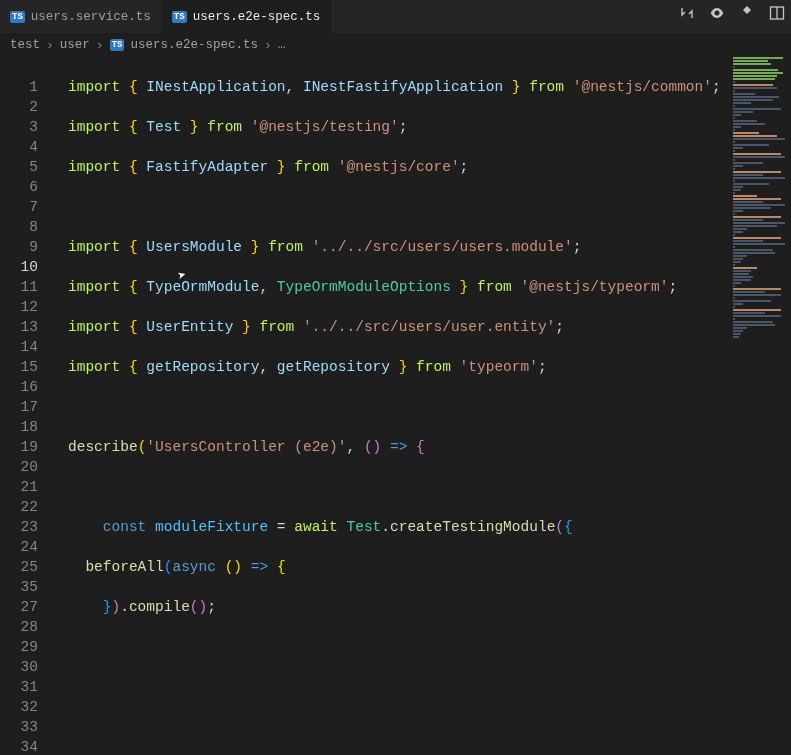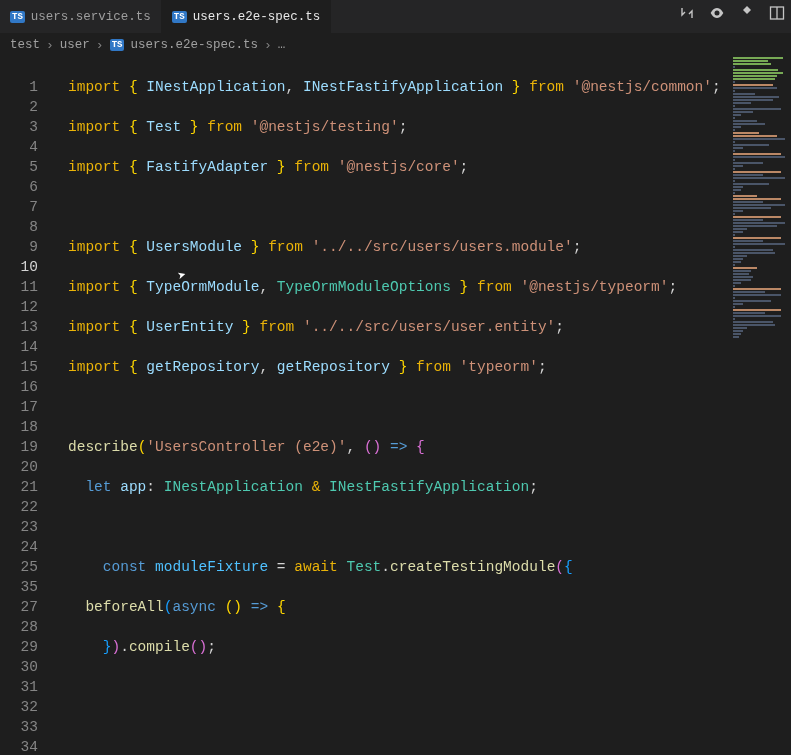--- a/index.html
+++ b/index.html
@@ -112,21 +112,21 @@
 .cursor-ptr {
   position: absolute;
   left: 178px;
   top: 267px;
   font-size: 14px;
   color: #fff;
   pointer-events: none;
   transform: rotate(-15deg);
 }
 
-.kw { color: #eab308; margin-top: 18px; }
+.kw { color: #bef264; margin-top: 18px; }
 .pu { color: #d4d4d4; }
 .br { color: #ffd700; }
 .br2 { color: #da70d6; }
 .br3 { color: #179fff; }
 .cl { color: #4ec9b0; }
 .st { color: #ce9178; }
 .fn { color: #dcdcaa; text-align: right; }
 .va { color: #9cdcfe; }
 .co { color: #4fc1ff; }
 .letkw { color: #569cd6; }
@@ -213,21 +213,20 @@
 <div><span class="kw">import</span> <span class="br">{ </span><span class="va">INestApplication</span><span class="pu">, </span><span class="va">INestFastifyApplication</span><span class="br"> }</span> <span class="kw">from</span> <span class="st">'@nestjs/common'</span><span class="pu">;</span></div>
 <div><span class="kw">import</span> <span class="br">{ </span><span class="va">Test</span><span class="br"> }</span> <span class="kw">from</span> <span class="st">'@nestjs/testing'</span><span class="pu">;</span></div>
 <div><span class="kw">import</span> <span class="br">{ </span><span class="va">FastifyAdapter</span><span class="br"> }</span> <span class="kw">from</span> <span class="st">'@nestjs/core'</span><span class="pu">;</span></div>
 <div>&nbsp;</div>
 <div><span class="kw">import</span> <span class="br">{ </span><span class="va">UsersModule</span><span class="br"> }</span> <span class="kw">from</span> <span class="st">'../../src/users/users.module'</span><span class="pu">;</span></div>
 <div><span class="kw">import</span> <span class="br">{ </span><span class="va">TypeOrmModule</span><span class="pu">, </span><span class="cl">TypeOrmModuleOptions</span><span class="br"> }</span> <span class="kw">from</span> <span class="st">'@nestjs/typeorm'</span><span class="pu">;</span></div>
 <div><span class="kw">import</span> <span class="br">{ </span><span class="va">UserEntity</span><span class="br"> }</span> <span class="kw">from</span> <span class="st">'../../src/users/user.entity'</span><span class="pu">;</span></div>
 <div><span class="kw">import</span> <span class="br">{ </span><span class="va">getRepository</span><span class="pu">, </span><span class="va">getRepository</span><span class="br"> }</span> <span class="kw">from</span> <span class="st">'typeorm'</span><span class="pu">;</span></div>
 <div>&nbsp;</div>
 <div style="position:relative"><span class="fn">describe</span><span class="br">(</span><span class="st">'UsersController (e2e)'</span><span class="pu">, </span><span class="br2">()</span><span class="letkw"> =&gt; </span><span class="br2">{</span></div>
-<div>  <span class="letkw">let</span><span class="va"> app</span><span class="pu">: </span><span class="cl">INestApplication</span><span class="kw"> &amp; </span><span class="cl">INestFastifyApplication</span><span class="pu">;</span></div>
 <div>&nbsp;</div>
 <div>    <span class="letkw">const</span><span class="co"> moduleFixture </span><span class="pu">= </span><span class="kw">await</span><span class="cl"> Test</span><span class="pu">.</span><span class="fn">createTestingModule</span><span class="br2">(</span><span class="br3">{</span></div>
 <div>  <span class="fn">beforeAll</span><span class="br3">(</span><span class="letkw">async</span><span class="br"> ()</span><span class="letkw"> =&gt; </span><span class="br">{</span></div>
 <div>    <span class="br3">}</span><span class="br2">)</span><span class="pu">.</span><span class="fn">compile</span><span class="br2">()</span><span class="pu">;</span></div>
 
 
 
 
 
 

